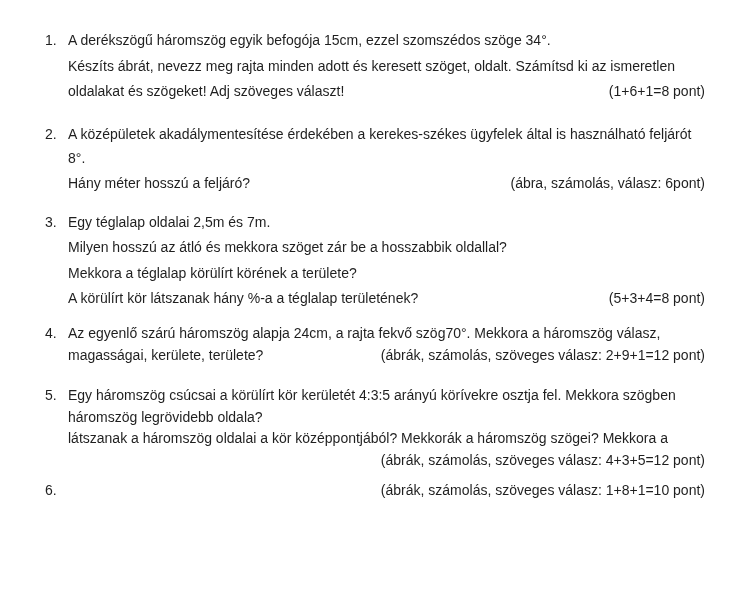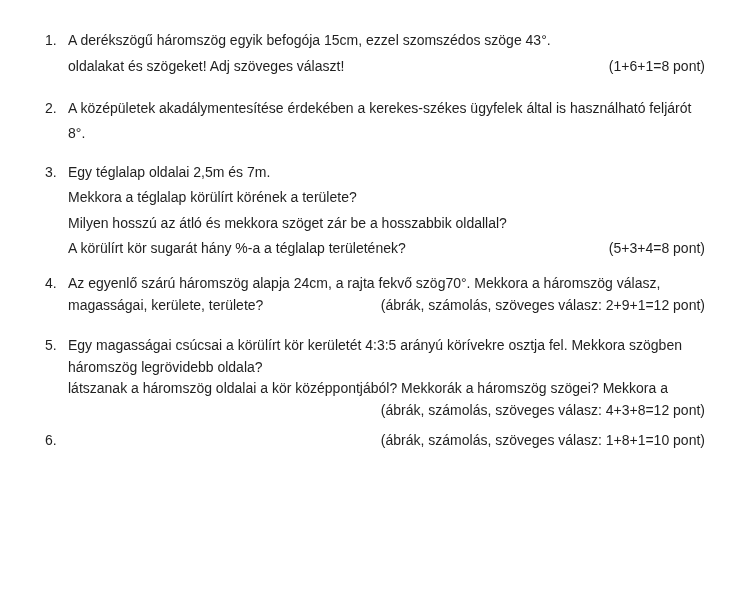--- a/index.html
+++ b/index.html
@@ -45,59 +45,67 @@
 </style>
 </head>
 <body>
 
 <div class="page">
   <div id="problems">
       <div class="problem p1">
     <div class="num">1.</div>
     <div class="content">
           <div class="line">
-    <span class="text">A derékszögű háromszög egyik befogója 15cm, ezzel szomszédos szöge 43°.</span>
+    <span class="text">A derékszögű háromszög egyik befogója 15cm, ezzel szomszédos szöge 34°.</span>
+    <span class="points"></span>
+  </div>
+          <div class="line">
+    <span class="text">Készíts ábrát, nevezz meg rajta minden adott és keresett szöget, oldalt. Számítsd ki az ismeretlen</span>
     <span class="points"></span>
   </div>
           <div class="line">
     <span class="text">oldalakat és szögeket! Adj szöveges választ!</span>
     <span class="points">(1+6+1=8 pont)</span>
   </div>
         </div>
   </div>
       <div class="problem p2">
     <div class="num">2.</div>
     <div class="content">
           <div class="line">
     <span class="text">A középületek akadálymentesítése érdekében a kerekes-székes ügyfelek által is használható feljárót</span>
     <span class="points"></span>
   </div>
           <div class="line">
     <span class="text">8°.</span>
     <span class="points"></span>
   </div>
+          <div class="line">
+    <span class="text">Hány méter hosszú a feljáró?</span>
+    <span class="points">(ábra, számolás, válasz: 6pont)</span>
+  </div>
         </div>
   </div>
       <div class="problem p3">
     <div class="num">3.</div>
     <div class="content">
           <div class="line">
     <span class="text">Egy téglalap oldalai 2,5m és 7m.</span>
     <span class="points"></span>
   </div>
           <div class="line">
+    <span class="text">Milyen hosszú az átló és mekkora szöget zár be a hosszabbik oldallal?</span>
+    <span class="points"></span>
+  </div>
+          <div class="line">
     <span class="text">Mekkora a téglalap körülírt körének a területe?</span>
     <span class="points"></span>
   </div>
           <div class="line">
-    <span class="text">Milyen hosszú az átló és mekkora szöget zár be a hosszabbik oldallal?</span>
-    <span class="points"></span>
-  </div>
-          <div class="line">
-    <span class="text">A körülírt kör sugarát hány %-a a téglalap területének?</span>
+    <span class="text">A körülírt kör látszanak hány %-a a téglalap területének?</span>
     <span class="points">(5+3+4=8 pont)</span>
   </div>
         </div>
   </div>
       <div class="problem p4">
     <div class="num">4.</div>
     <div class="content">
           <div class="line">
     <span class="text">Az egyenlő szárú háromszög alapja 24cm, a rajta fekvő szög70°. Mekkora a háromszög válasz,</span>
     <span class="points"></span>
@@ -105,34 +113,34 @@
           <div class="line">
     <span class="text">magasságai, kerülete, területe?</span>
     <span class="points">(ábrák, számolás, szöveges válasz: 2+9+1=12 pont)</span>
   </div>
         </div>
   </div>
       <div class="problem p5">
     <div class="num">5.</div>
     <div class="content">
           <div class="line">
-    <span class="text">Egy magasságai csúcsai a körülírt kör kerületét 4:3:5 arányú körívekre osztja fel. Mekkora szögben</span>
+    <span class="text">Egy háromszög csúcsai a körülírt kör kerületét 4:3:5 arányú körívekre osztja fel. Mekkora szögben</span>
     <span class="points"></span>
   </div>
           <div class="line">
     <span class="text">háromszög legrövidebb oldala?</span>
     <span class="points"></span>
   </div>
           <div class="line">
     <span class="text">látszanak a háromszög oldalai a kör középpontjából? Mekkorák a háromszög szögei? Mekkora a</span>
     <span class="points"></span>
   </div>
           <div class="line">
     <span class="text"></span>
-    <span class="points">(ábrák, számolás, szöveges válasz: 4+3+8=12 pont)</span>
+    <span class="points">(ábrák, számolás, szöveges válasz: 4+3+5=12 pont)</span>
   </div>
         </div>
   </div>
       <div class="problem p6">
     <div class="num">6.</div>
     <div class="content">
           <div class="line">
     <span class="text"></span>
     <span class="points">(ábrák, számolás, szöveges válasz: 1+8+1=10 pont)</span>
   </div>

